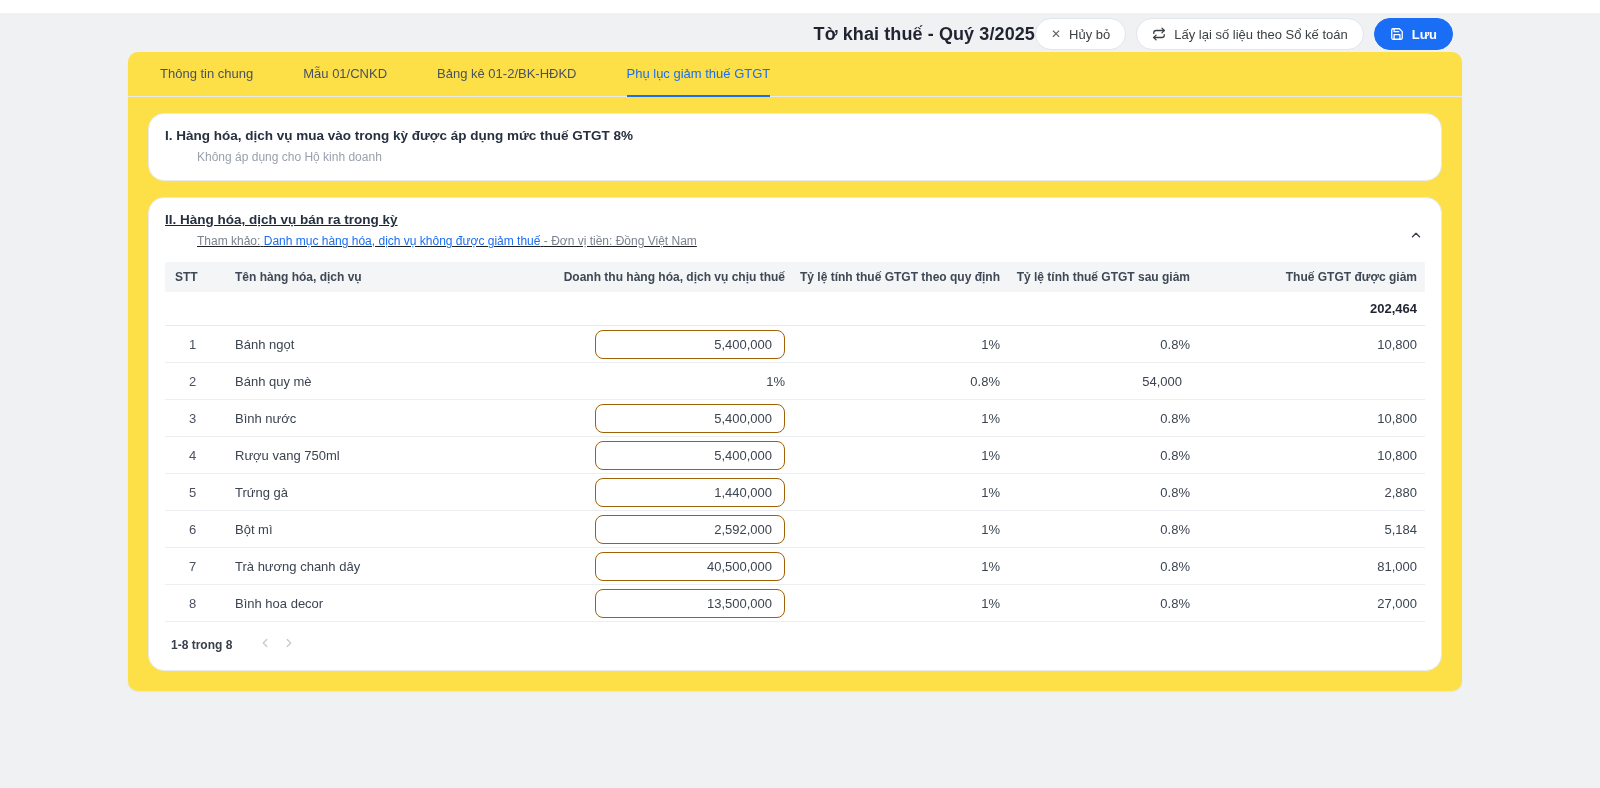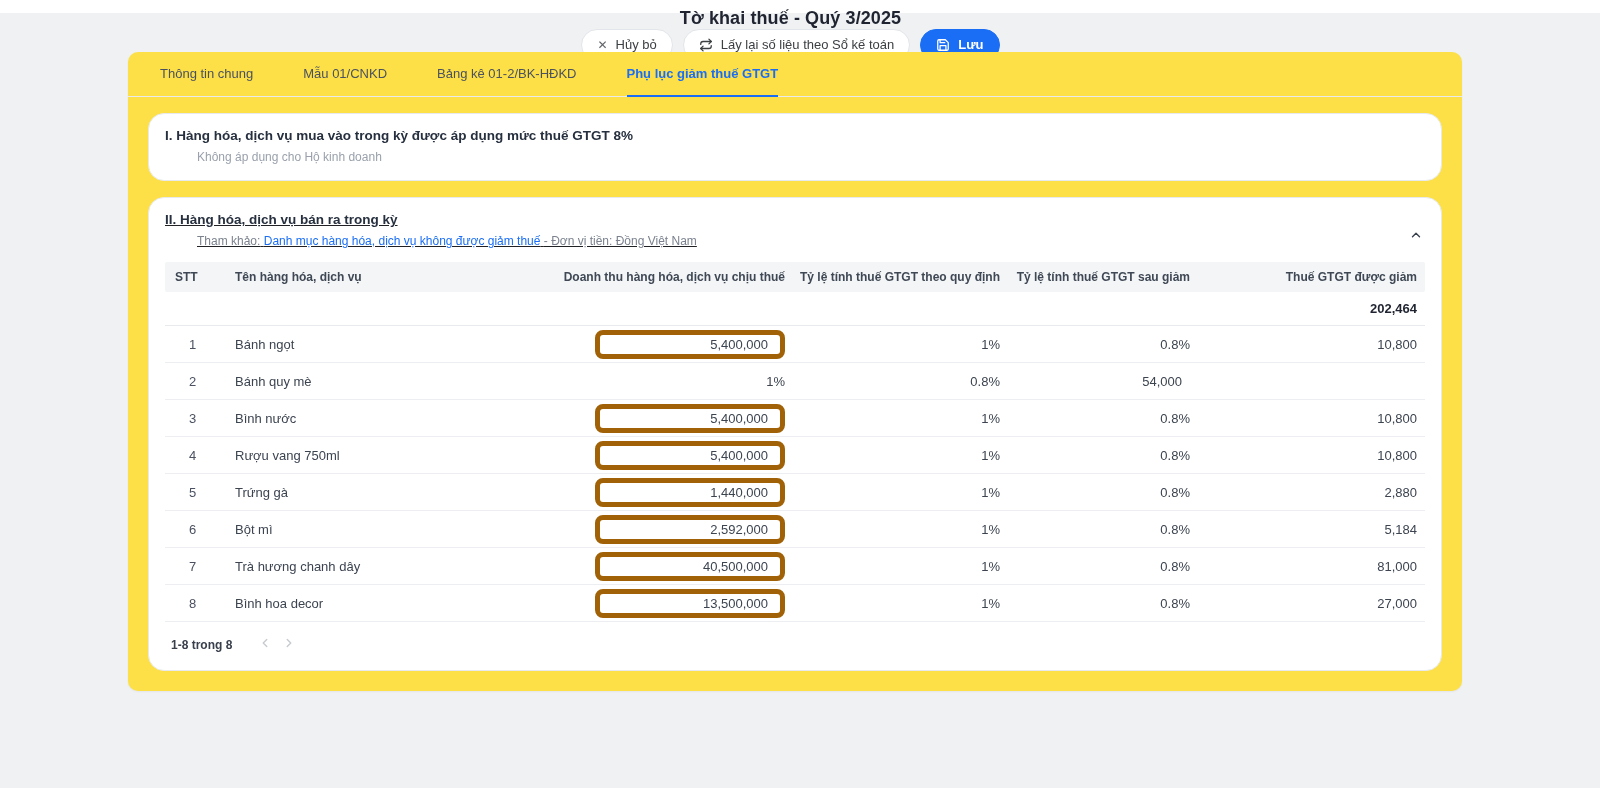--- a/index.html
+++ b/index.html
@@ -8,23 +8,22 @@
     font-family:"Liberation Sans","DejaVu Sans",sans-serif;
     background:#eff1f3;
     color:#202124;
     position:relative;
   }
   .top-strip { position:absolute; top:0; left:0; width:100%; height:13px; background:#ffffff; }
 
   
   .page-header {
     position:absolute; top:0; left:0; width:100%; height:52px;
-    display:flex; align-items:center; justify-content:center;
+    display:flex; align-items:center; justify-content:flex-end;
     padding:16px 147px 0 128px;
-    flex-direction:column;
   }
   .page-title { font-size:18px; font-weight:700; color:#1f2430; letter-spacing:.1px; }
   .header-actions { display:flex; align-items:center; gap:10px; }
   .btn {
     display:inline-flex; align-items:center; gap:8px;
     height:32px; padding:0 15px; border-radius:17px;
     background:#ffffff; border:1px solid #e2e5ea;
     font-size:13px; color:#3c4043; cursor:pointer; white-space:nowrap;
   }
   .btn .x-glyph { font-size:12px; color:#5f6368; line-height:1; }
@@ -41,21 +40,21 @@
 
   
   .tabbar {
     display:flex; gap:50px; padding:0 32px;
     border-bottom:1px solid #e8eaee; height:45px; align-items:stretch;
   }
   .tab {
     display:flex; align-items:center; font-size:13px; color:#4a5160;
     cursor:pointer; border-bottom:2px solid transparent; margin-bottom:-1px;
   }
-  .tab.active { color:#1a6ef5; font-weight:700; border-bottom-color:#1a6ef5; }
+  .tab.active { color:#1a6ef5; font-weight:400; border-bottom-color:#1a6ef5; }
 
   
   .section {
     margin:16px 20px 0 20px; border:1px solid #e7e9ed; border-radius:16px;
     padding:14px 16px 16px 16px; background:#fff;
   }
   .section-title { font-size:13.5px; font-weight:700; color:#27303f; }
   .section-sub { margin-top:7px; font-size:12px; color:#9aa1ac;margin-left:32px; }
   .section-sub .link { color:#1a6ef5; cursor:pointer; }
   .section-sub .plain { color:#7b828e; }
@@ -73,21 +72,21 @@
   .thead .c1 { padding-left:10px; }
   .c4,.c5,.c6 { text-align:right; }
   .c6 { padding-right:8px; }
   .c3 { display:flex; justify-content:flex-end; }
   .thead .c3 { font-weight:600; }
   .total-row { height:34px; border-bottom:1px solid #e8eaee; font-size:13px; }
   .total-row .c6 { font-weight:700; color:#1f2430; }
   .data-row { height:37px; border-bottom:1px solid #eceef1; font-size:13px; color:#3c4450; }
   .data-row .c1 { padding-left:24px; color:#4a5160; }
   .rev-input {
-    width:190px; height:29px; border:5px solid #a16207; border-radius:8px;
+    width:190px; height:29px; border:1px solid #a16207; border-radius:8px;
     text-align:right; padding:0 12px; font-size:13px; color:#3c4450;
     font-family:"Liberation Sans","DejaVu Sans",sans-serif; background:#fff; outline:none;
   }
   
   .pager { display:flex; align-items:center; gap:26px; margin-top:14px; padding-left:6px; }
   .pager-label { font-size:12px; font-weight:700; color:#39404c; }
   .pager-arrows { display:flex; gap:10px; align-items:center; }
   .pg-btn { cursor:pointer; display:flex; align-items:center; }
 </style>
 </head>

